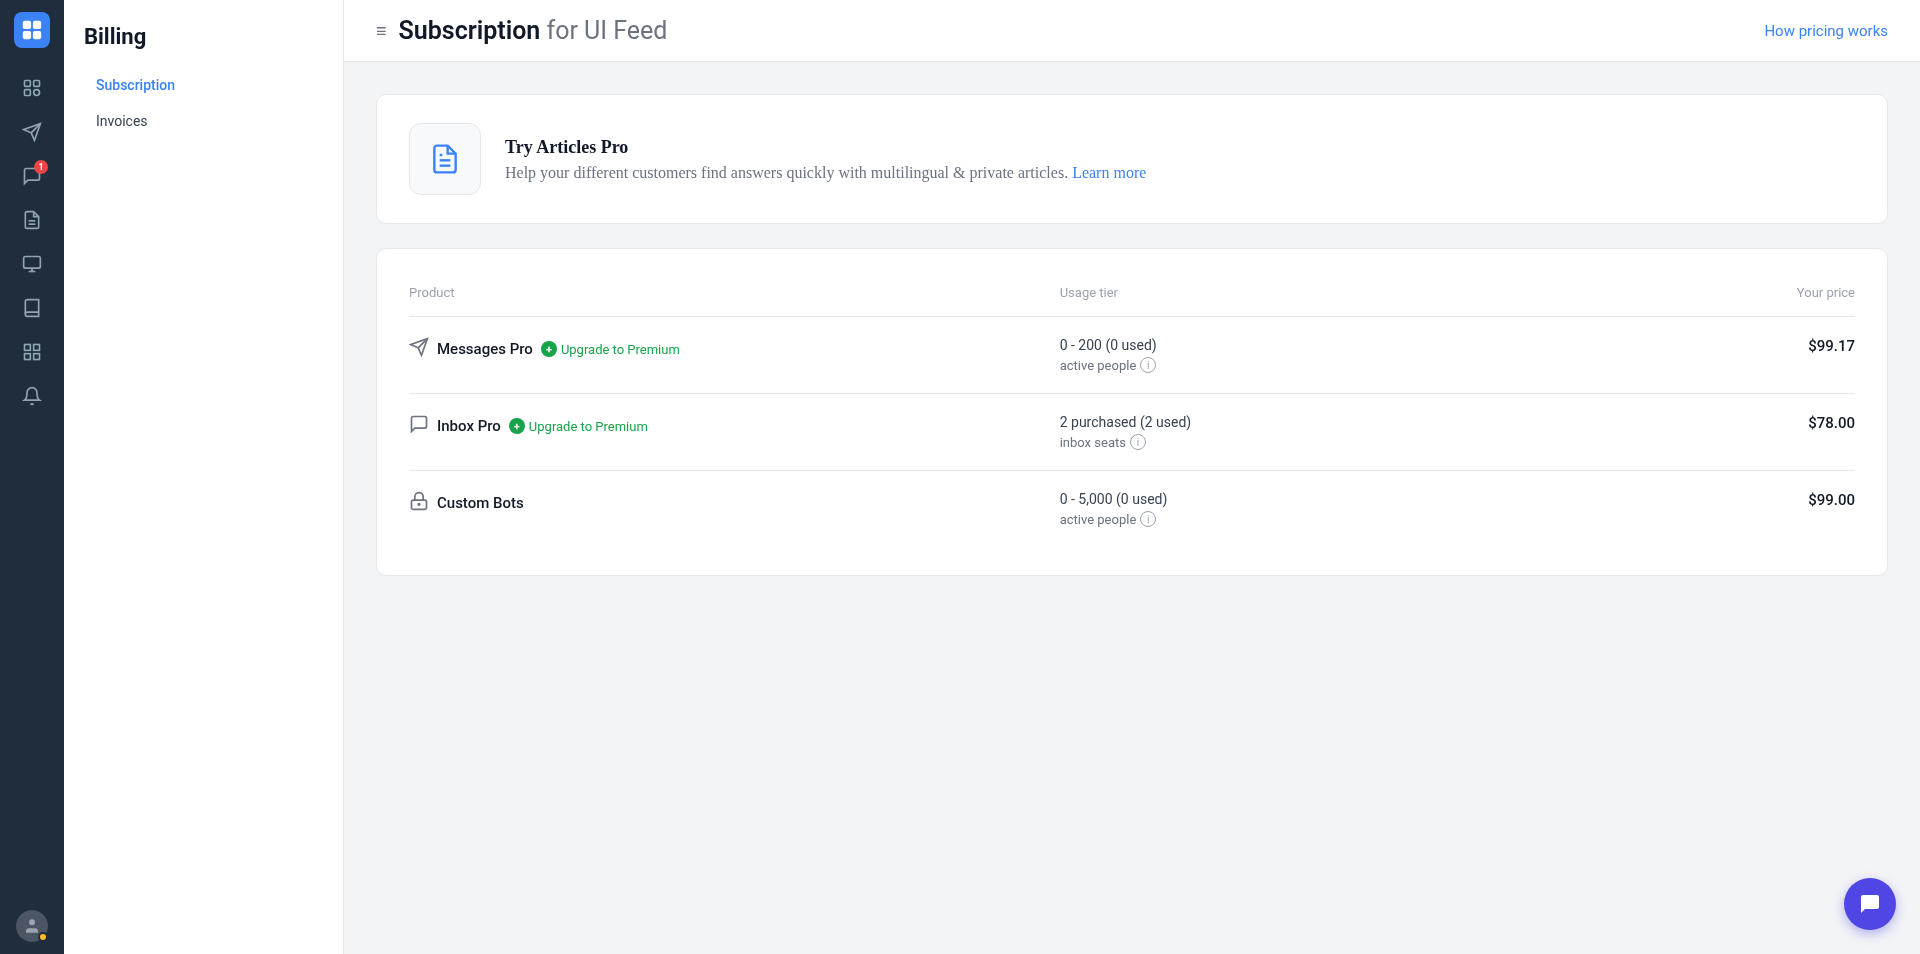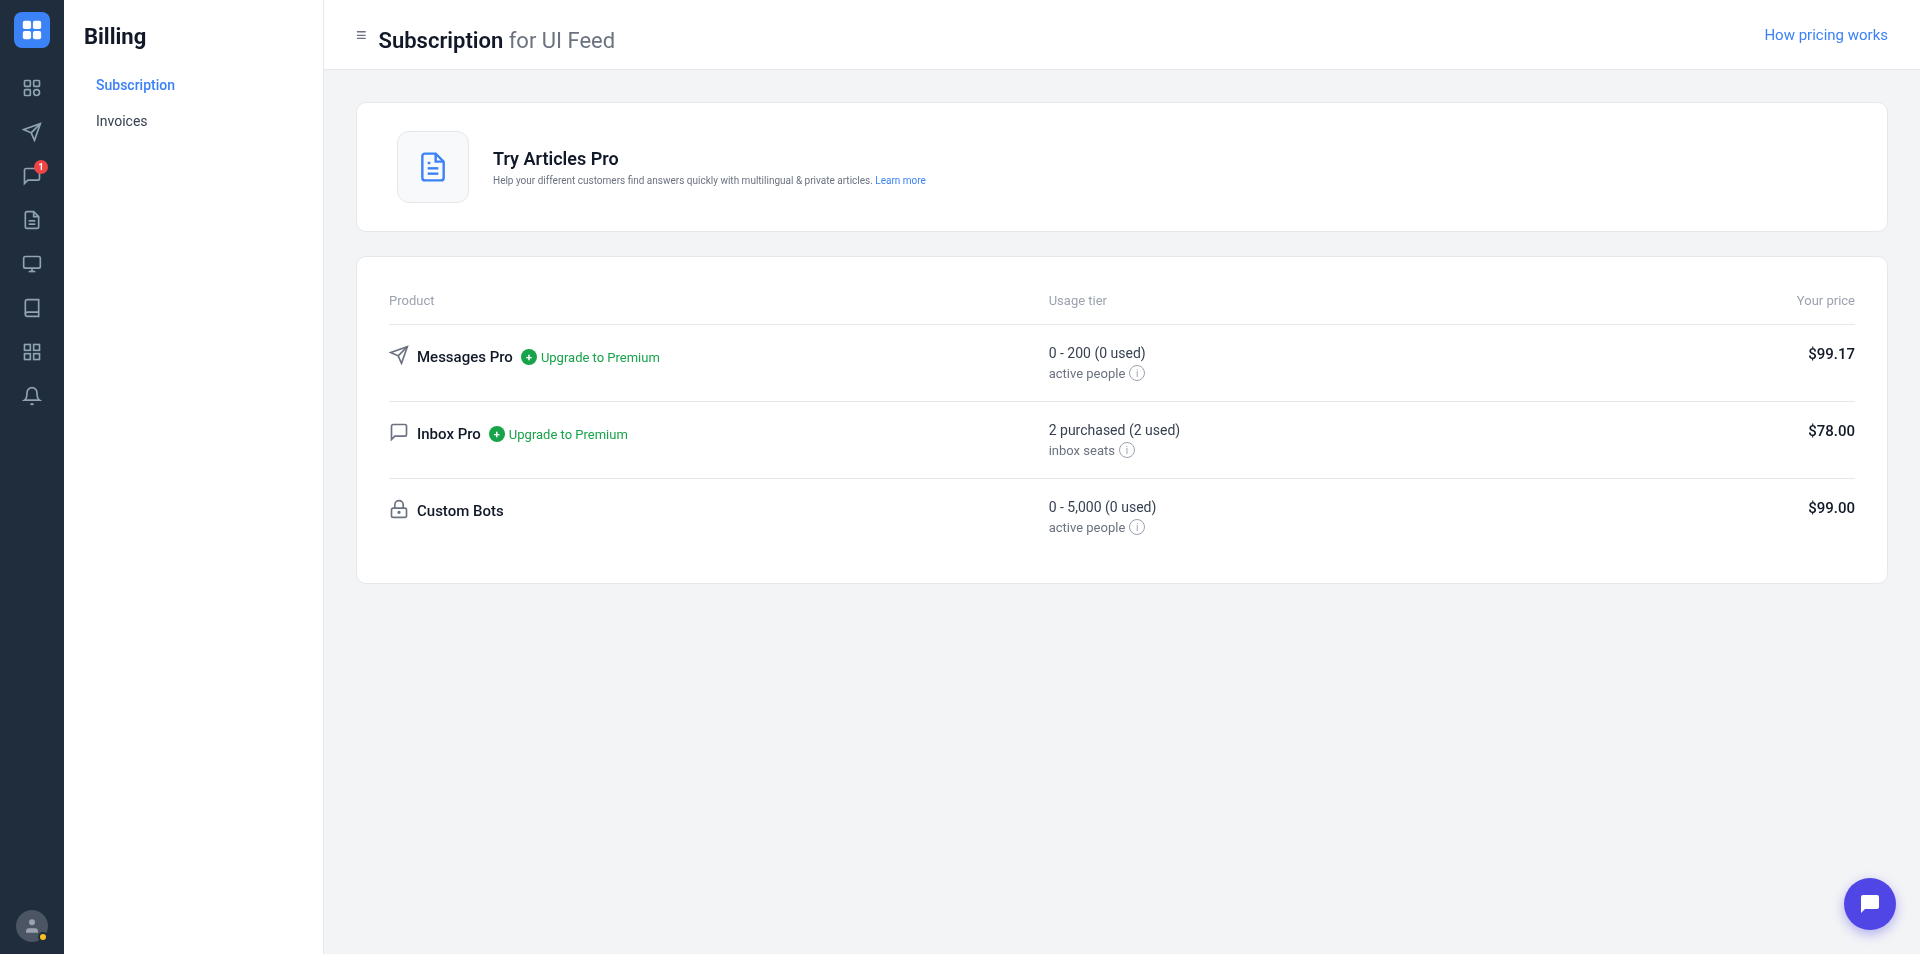--- a/index.html
+++ b/index.html
@@ -57,21 +57,21 @@
       position: absolute;
       bottom: 0; right: 0;
       width: 10px; height: 10px;
       background: #fbbf24;
       border-radius: 50%;
       border: 2px solid #1f2d3d;
     }
 
     
     .sidebar {
-      width: 260px;
+      width: 280px;
       background: #ffffff;
       border-right: 1px solid #e5e7eb;
       padding: 24px 20px;
       flex-shrink: 0;
     }
     .sidebar-title {
       font-size: 22px;
       font-weight: 700;
       color: #111827;
       margin-bottom: 20px;
@@ -109,24 +109,23 @@
       display: flex;
       align-items: center;
       gap: 12px;
     }
     .hamburger-icon {
       color: #6b7280;
       font-size: 18px;
       cursor: pointer;
     }
     .header-title {
-      font-size: 22px;
+      font-size: 25px;
       font-weight: 400;
       color: #6b7280;
-      margin-top: 12px;
     }
     .header-title strong {
       color: #111827;
       font-weight: 600;
     }
     .how-pricing-link {
       color: #3b82f6;
       font-size: 15px;
       text-decoration: none;
       cursor: pointer;
@@ -138,43 +137,44 @@
       display: flex;
       flex-direction: column;
       gap: 24px;
     }
 
     
     .promo-banner {
       background: #ffffff;
       border: 1px solid #e5e7eb;
       border-radius: 10px;
-      padding: 28px 40px;
+      padding: 28px 32px;
       display: flex;
       align-items: center;
       gap: 24px;
+      font-family: Liberation Serif, serif;
     }
     .promo-icon-box {
       width: 72px; height: 72px;
       background: #f8f9fa;
       border: 1px solid #e5e7eb;
       border-radius: 12px;
       display: flex; align-items: center; justify-content: center;
       font-size: 28px;
       color: #3b82f6;
       flex-shrink: 0;
     }
     .promo-text-title {
       font-size: 18px;
       font-weight: 600;
       color: #111827;
       margin-bottom: 6px;
     }
     .promo-text-desc {
-      font-size: 10px;
+      font-size: 16px;
       color: #6b7280;
     }
     .promo-text-desc a {
       color: #3b82f6;
       text-decoration: none;
     }
 
     
     .subscription-card {
       background: #ffffff;

